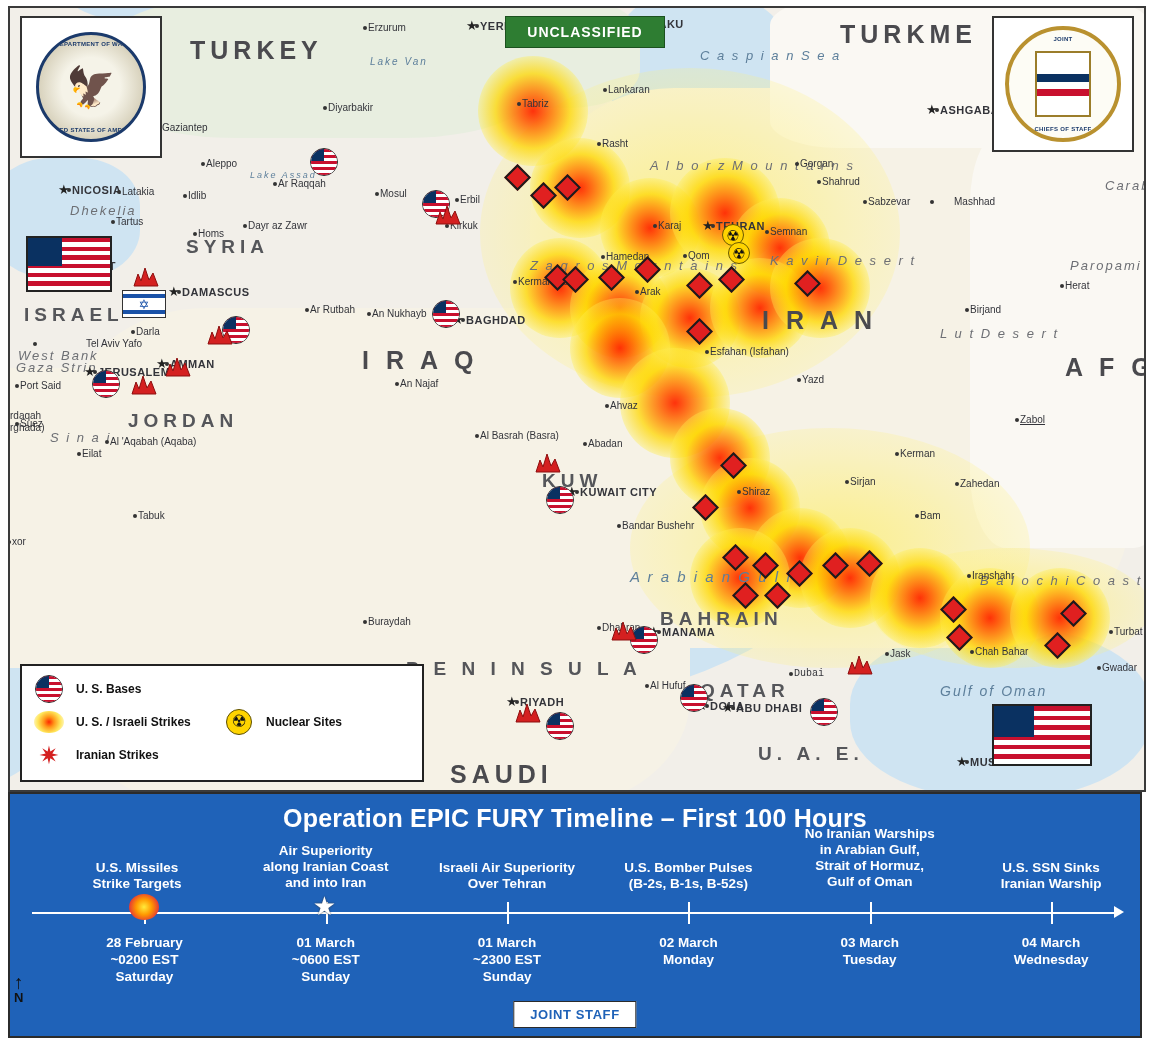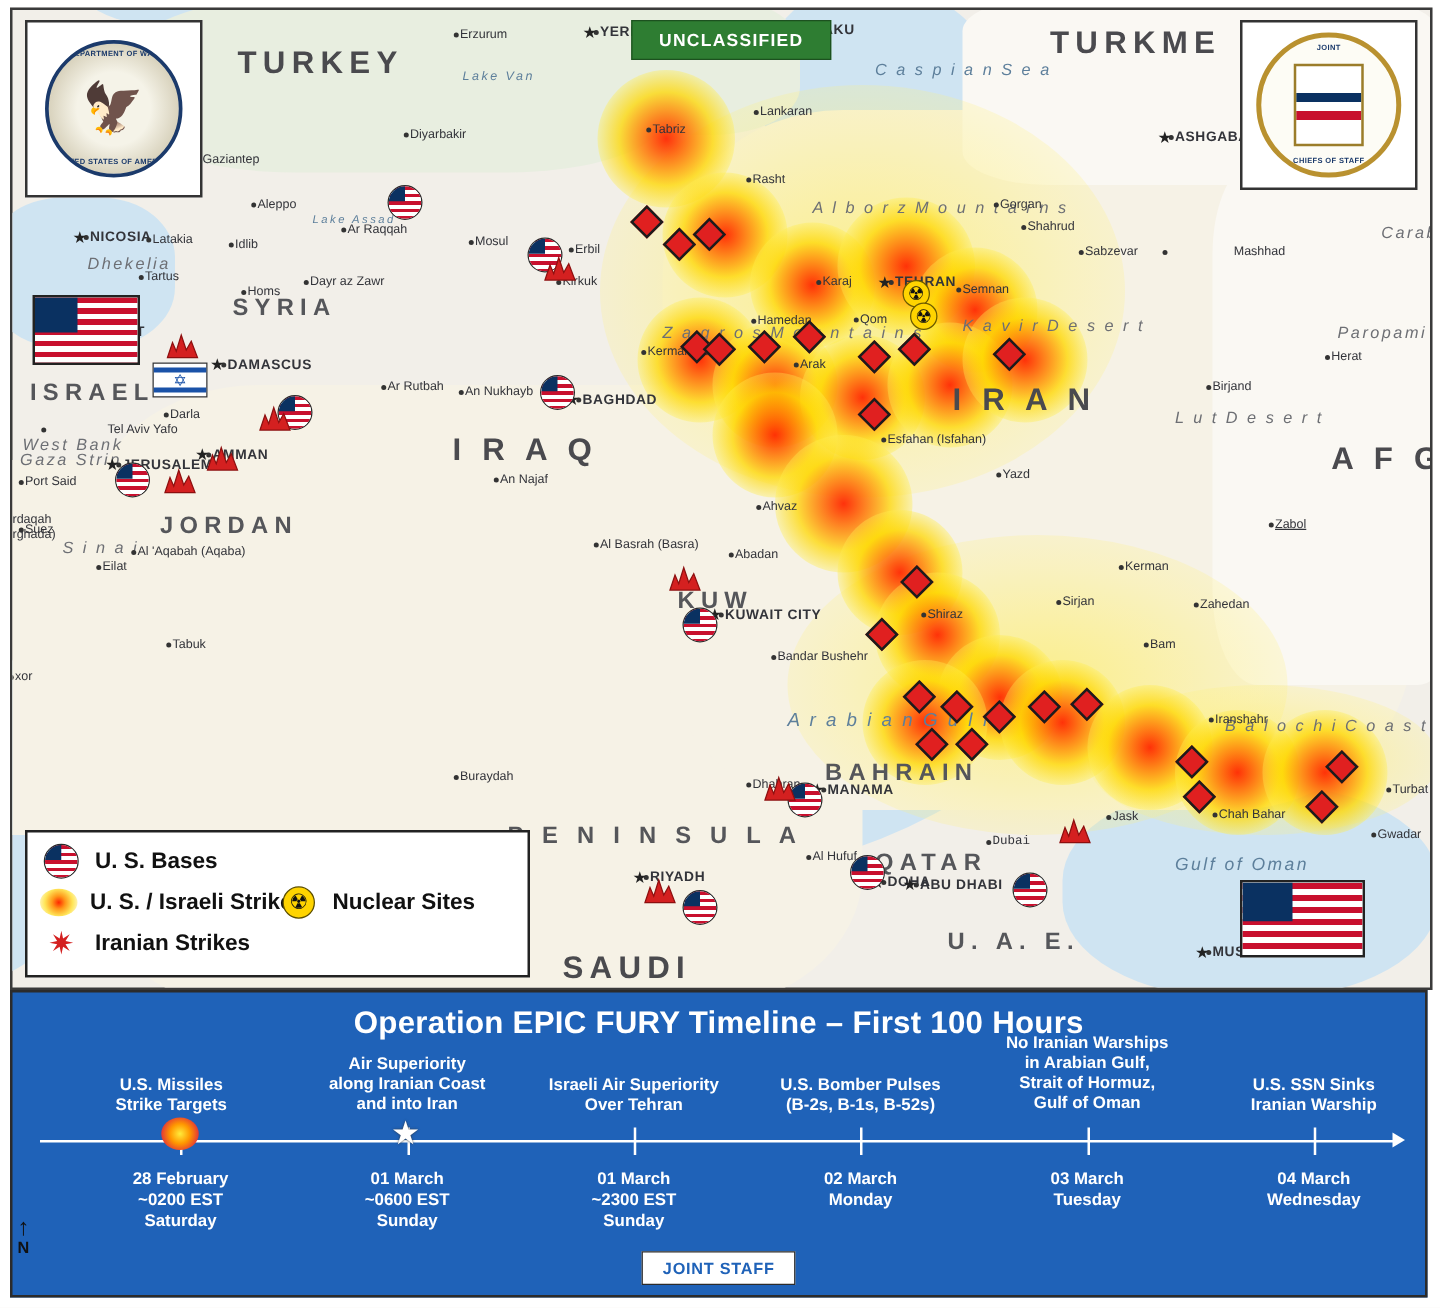--- a/index.html
+++ b/index.html
@@ -307,21 +307,21 @@
     display: flex;
     align-items: center;
     height: 33px;
   }
   .legend-col {
     display: flex;
     align-items: center;
     width: 190px;
   }
   .legend-label {
-    font-size: 18px;
+    font-size: 12px;
     font-weight: bold;
     color: #111;
     margin-left: 10px;
     white-space: nowrap;
   }
   .legend-icon {
     width: 34px;
     display: flex;
     align-items: center;
     justify-content: center;
@@ -577,21 +577,21 @@
         <div class="city-label" style="left: 196px; top: 150px;">Aleppo</div>
         <div class="city-dot" style="left: 365px; top: 184px;"></div>
         <div class="city-label" style="left: 370px; top: 180px;">Mosul</div>
         <div class="city-dot" style="left: 445px; top: 190px;"></div>
         <div class="city-label" style="left: 450px; top: 186px;">Erbil</div>
         <div class="city-dot" style="left: 807px; top: 172px;"></div>
         <div class="city-label" style="left: 812px; top: 168px;">Shahrud</div>
         <div class="city-dot" style="left: 853px; top: 192px;"></div>
         <div class="city-label" style="left: 858px; top: 188px;">Sabzevar</div>
         <div class="city-dot" style="left: 920px; top: 192px;"></div>
-        <div class="city-label" style="left: 977px; top: 188px;">Mashhad</div>
+        <div class="city-label" style="left: 944px; top: 188px;">Mashhad</div>
         <div class="city-dot" style="left: 57px; top: 180px;"></div>
         <div class="city-label cap" style="left: 62px; top: 176px;">NICOSIA</div>
         <div class="capital-star" style="left: 48px; top: 175px;">★</div>
         <div class="city-dot" style="left: 107px; top: 182px;"></div>
         <div class="city-label" style="left: 112px; top: 178px;">Latakia</div>
         <div class="city-dot" style="left: 173px; top: 186px;"></div>
         <div class="city-label" style="left: 178px; top: 182px;">Idlib</div>
         <div class="city-dot" style="left: 263px; top: 174px;"></div>
         <div class="city-label" style="left: 268px; top: 170px;">Ar Raqqah</div>
         <div class="city-dot" style="left: 435px; top: 216px;"></div>

